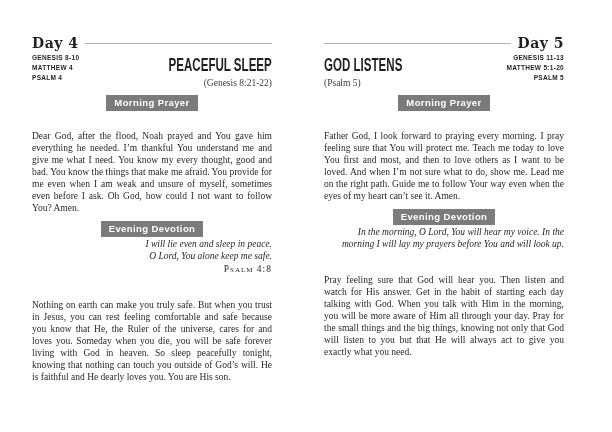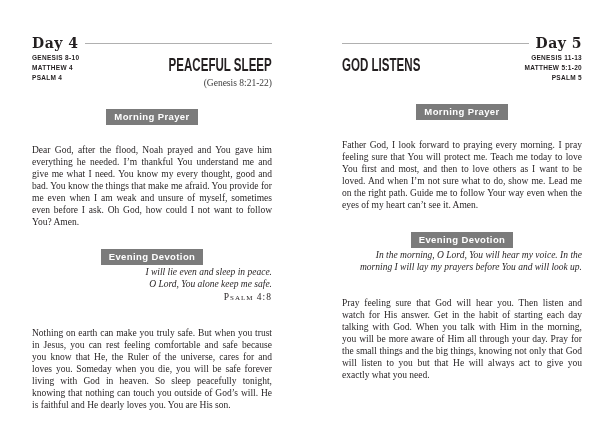--- a/index.html
+++ b/index.html
@@ -6,21 +6,21 @@
   .spread {
     position: relative;
     width: 612px;
     height: 432px;
     background: #ffffff;
     overflow: hidden;
     color: #231f20;
   }
   .page { position: absolute; top: 35px; width: 240px; }
   .page-left  { left: 32px; }
-  .page-right { left: 342px; }
+  .page-right { left: 324px; }
 
   .day-header { display: flex; align-items: center; gap: 7px; height: 16px; }
   .day-label {
     font-family: "DejaVu Serif", serif;
     font-weight: 700;
     font-size: 14px;
     letter-spacing: 0.5px;
     white-space: nowrap;
   }
   .rule { flex: 1; height: 1px; background: #b0b0b0; }
@@ -47,21 +47,21 @@
   }
   .page-left  .main-title { transform-origin: right center; }
   .page-right .main-title { transform-origin: left center; }
   .subtitle {
     font-family: "Liberation Serif", serif;
     font-size: 9.5px;
     color: #3c3c3c;
     margin-top: 3px;
   }
 
-  .badge-row { text-align: center; margin-top: 18px; height: 14px; }
+  .badge-row { text-align: center; margin-top: 4px; height: 14px; }
   .badge {
     display: inline-block;
     background: #7b7b7b;
     color: #ffffff;
     font-family: "Liberation Sans", sans-serif;
     font-weight: 700;
     font-size: 9.5px;
     letter-spacing: 0.4px;
     padding: 2px 8px 3px 8px;
   }
@@ -128,20 +128,21 @@
 
   <section class="page page-right">
     <header class="day-header">
       <span class="rule"></span>
       <span class="day-label">Day 5</span>
     </header>
 
     <div class="title-row">
       <div class="align-left">
         <div class="main-title">GOD LISTENS</div>
+        <div class="subtitle">(Psalm 5)</div>
       </div>
       <div class="refs align-right">
         <div>GENESIS 11-13</div>
         <div>MATTHEW 5:1-20</div>
         <div>PSALM 5</div>
       </div>
     </div>
 
     <div class="badge-row">
       <span class="badge">Morning Prayer</span>

